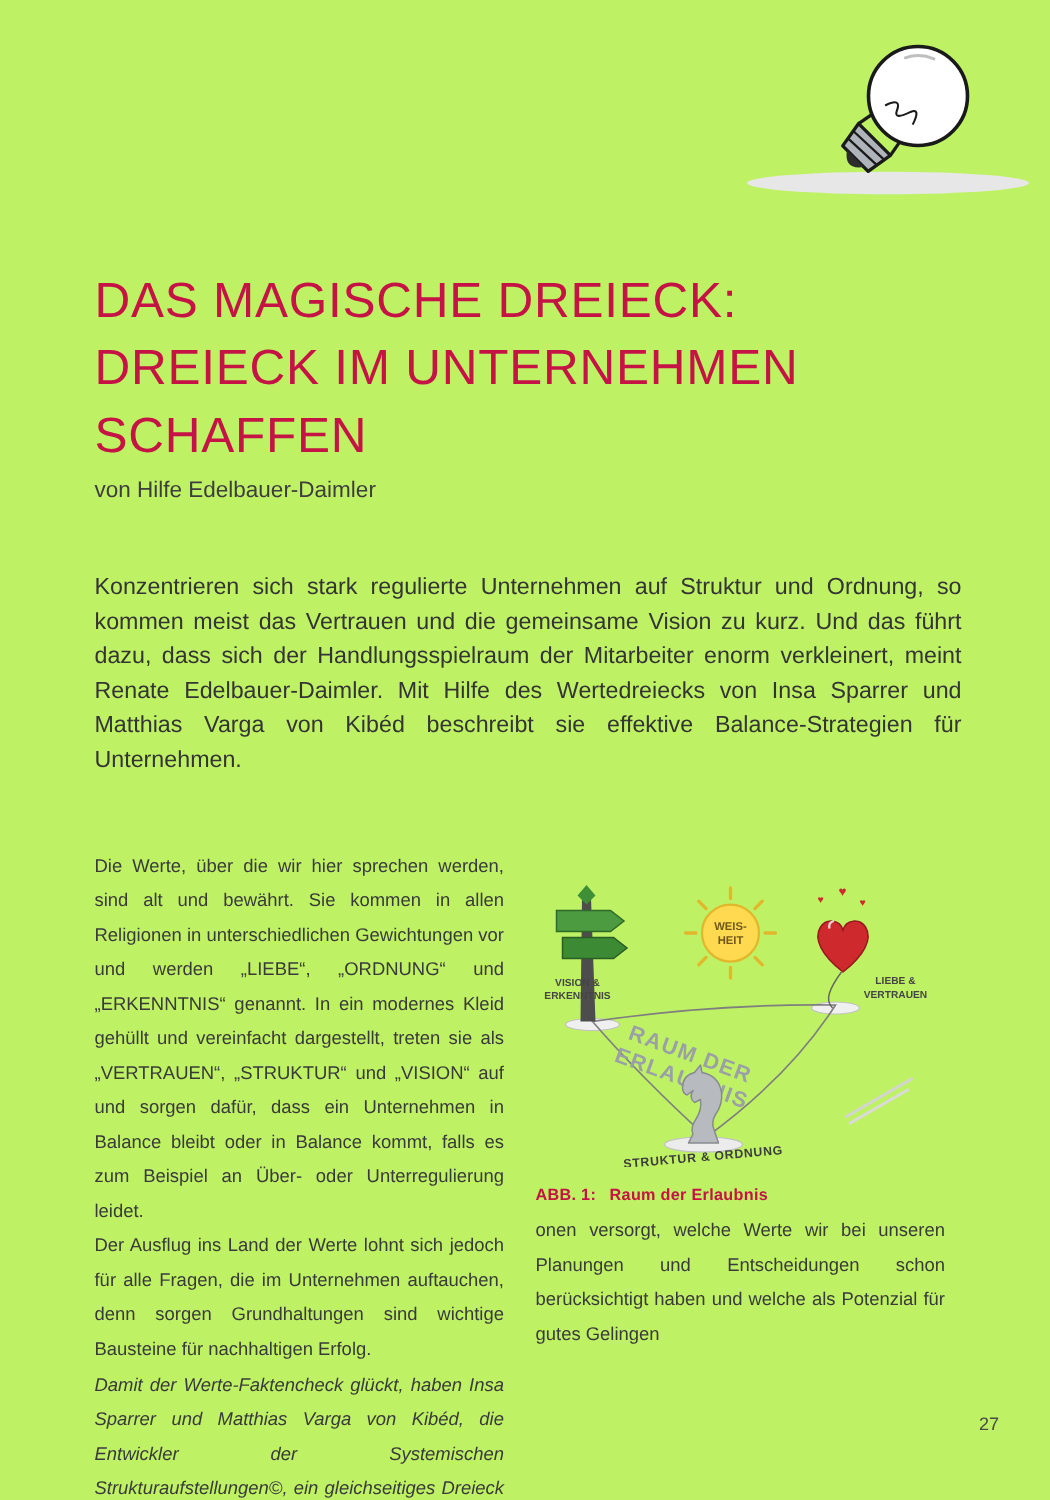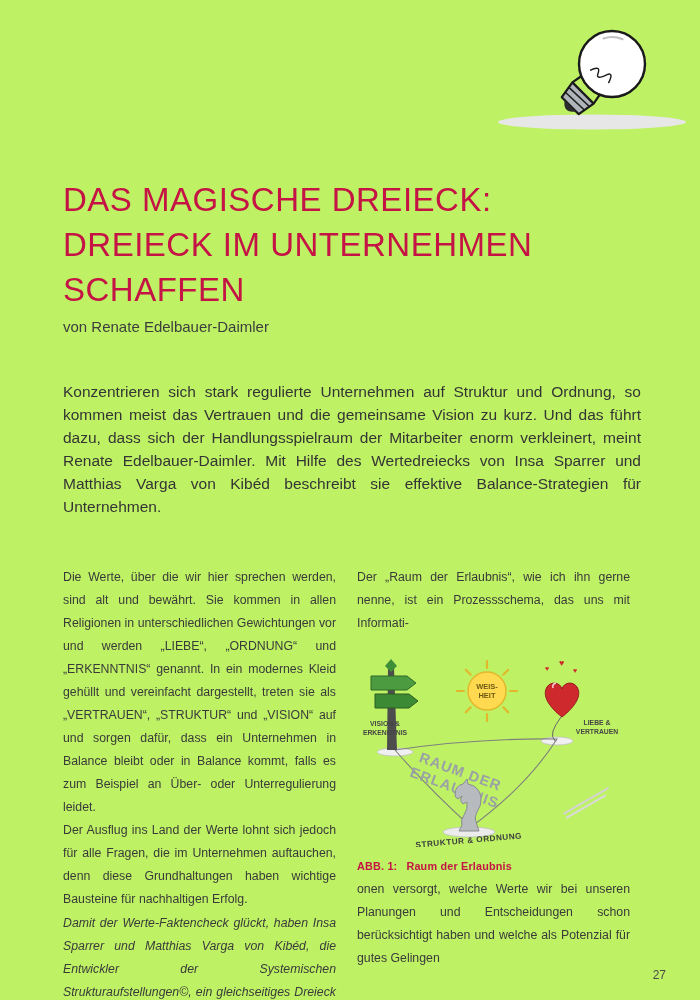--- a/index.html
+++ b/index.html
@@ -39,21 +39,21 @@
 
   .figure { margin-top: 20px; width: 273px; height: 192px; position: relative; }
   .figure svg { width: 100%; height: 100%; display: block; }
   .figure text { font-family: "Liberation Sans", sans-serif; }
 
   .caption { margin-top: 8px; font-size: 10.8px; font-weight: bold; color: #c41344; letter-spacing: 0.2px; }
   .caption .cap-title { margin-left: 9px; }
   .after-figure { margin-top: 16px; }
 
   .page-number {
-    position: absolute; right: 34px; top: 968px;
+    position: absolute; right: 34px; top: 942px;
     font-size: 12px; color: #4a4a4a;
   }
 </style>
 </head>
 <body>
 
 <div class="page">
 
   <div class="bulb-wrap">
     <svg viewBox="0 0 200 120" aria-hidden="true">
@@ -71,32 +71,31 @@
       </g>
     </svg>
   </div>
 
   <h1 class="title">
     <span>DAS MAGISCHE DREIECK:</span><br>
     <span>DREIECK IM UNTERNEHMEN</span><br>
     <span>SCHAFFEN</span>
   </h1>
 
-  <div class="byline">von Renate Edelbauer-Daimler</div>
+  <div class="byline">von Hilfe Edelbauer-Daimler</div>
 
   <p class="intro">Konzentrieren sich stark regulierte Unternehmen auf Struktur und Ordnung, so kommen meist das Vertrauen und die gemeinsame Vision zu kurz. Und das führt dazu, dass sich der Handlungsspielraum der Mitarbeiter enorm verkleinert, meint Renate Edelbauer-Daimler. Mit Hilfe des Wertedreiecks von Insa Sparrer und Matthias Varga von Kibéd beschreibt sie effektive Balance-Strategien für Unternehmen.</p>
 
   <div class="col col-left">
     <p>Die Werte, über die wir hier sprechen werden, sind alt und bewährt. Sie kommen in allen Religionen in unterschiedlichen Gewichtungen vor und werden „LIEBE“, „ORDNUNG“ und „ERKENNTNIS“ genannt. In ein modernes Kleid gehüllt und vereinfacht dargestellt, treten sie als „VERTRAUEN“, „STRUKTUR“ und „VISION“ auf und sorgen dafür, dass ein Unternehmen in Balance bleibt oder in Balance kommt, falls es zum Beispiel an Über- oder Unterregulierung leidet.</p>
-    <p>Der Ausflug ins Land der Werte lohnt sich jedoch für alle Fragen, die im Unternehmen auftauchen, denn diese Grundhaltungen haben wichtige Bausteine für nachhaltigen Erfolg.</p>
+    <p>Der Ausflug ins Land der Werte lohnt sich jedoch für alle Fragen, die im Unternehmen auftauchen, denn sorgen Grundhaltungen sind wichtige Bausteine für nachhaltigen Erfolg.</p>
     <p class="gap">Damit der Werte-Faktencheck glückt, haben Insa Sparrer und Matthias Varga von Kibéd, die Entwickler der Systemischen Strukturaufstellungen©, ein gleichseitiges Dreieck als Landkarte gewählt, durch das wir wandern können (siehe Abbildung).</p>
   </div>
 
   <div class="col col-right">
-    <p>Der „Raum der Erlaubnis“, wie ich ihn gerne nenne, ist ein Prozessschema, das uns mit Informati-</p>
 
     <div class="figure">
       <svg viewBox="0 0 273 192" aria-hidden="true">
 
         <ellipse cx="38" cy="97" rx="18" ry="4" fill="#f0f0f0" stroke="#c2c2c2" stroke-width="0.8"></ellipse>
         <ellipse cx="200" cy="86" rx="16" ry="4" fill="#f0f0f0" stroke="#c2c2c2" stroke-width="0.8"></ellipse>
         <ellipse cx="112" cy="177" rx="26" ry="5" fill="#ececec" stroke="#c2c2c2" stroke-width="0.8"></ellipse>
 
         <path d="M 38 95 Q 120 83 200 84 Q 170 131 114 172 Q 71 133 38 95 Z" fill="none" stroke="#7f7f7f" stroke-width="1.1"></path>
 

